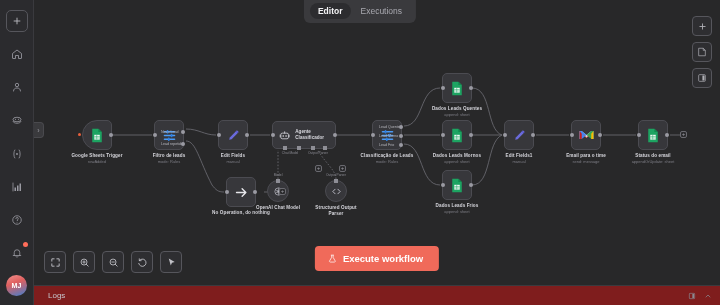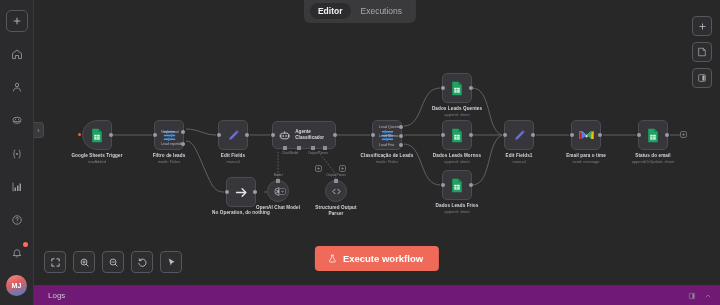--- a/index.html
+++ b/index.html
@@ -104,21 +104,21 @@
     background: #f06a5a; color: #fff; border: none; border-radius: 4px;
     font-size: 9.5px; font-weight: bold;
     padding: 7px 16px 7px 13px; cursor: pointer;
     display: flex; align-items: center; gap: 6px; z-index: 30;
     font-family: "Liberation Sans", sans-serif;
   }
 
   
   .logsbar {
     position: absolute; left: 34px; right: 0; bottom: 0; height: 20px;
-    background: #701a75; border-top: 1px solid #3a3a3e;
+    background: #7f1d1d; border-top: 1px solid #3a3a3e;
     display: flex; align-items: center; z-index: 40;
     padding: 0 8px;
   }
   .logs-label { font-size: 8px; color: #c6c6cc; margin-left: 6px; }
   .logs-right { margin-left: auto; display: flex; gap: 8px; align-items: center; color: #8a8a92; }
 
   
   .node { position: absolute; z-index: 10; }
   .node-box {
     width: 30px; height: 30px; border-radius: 5px;

